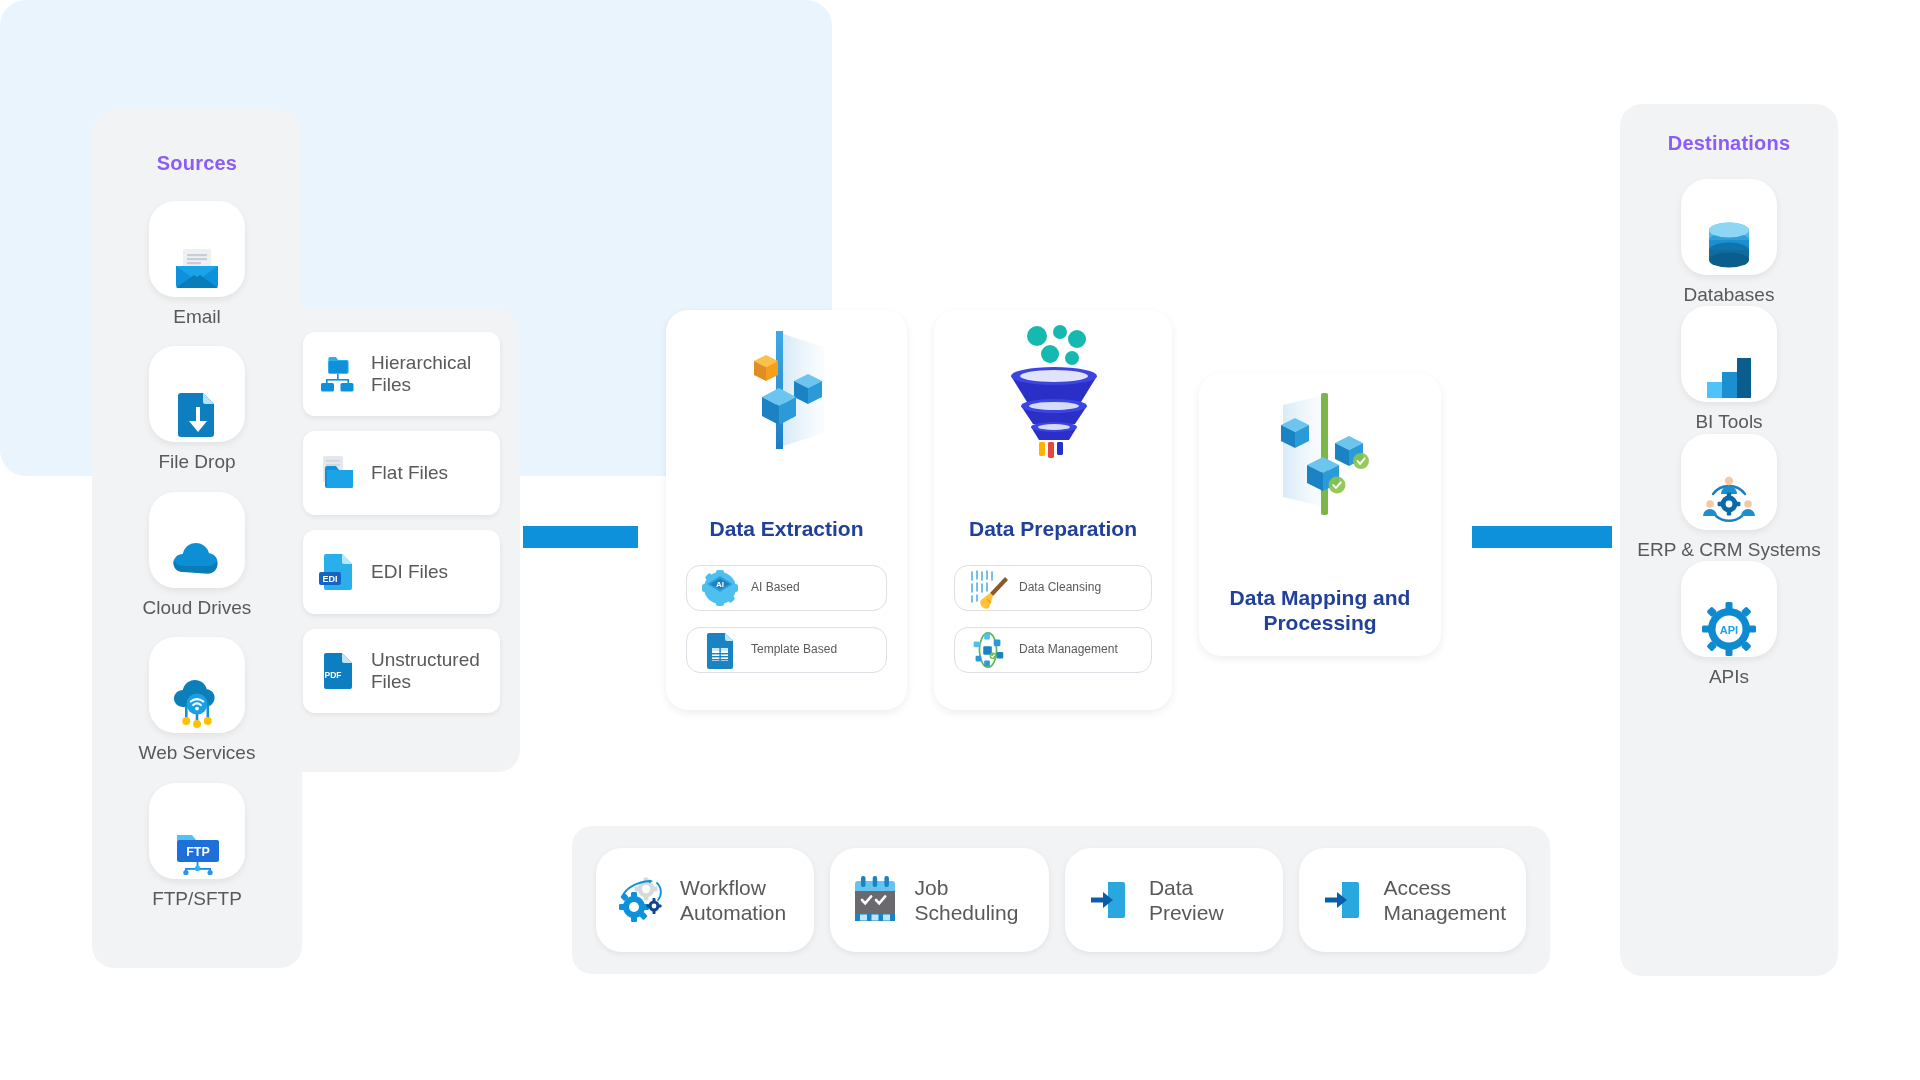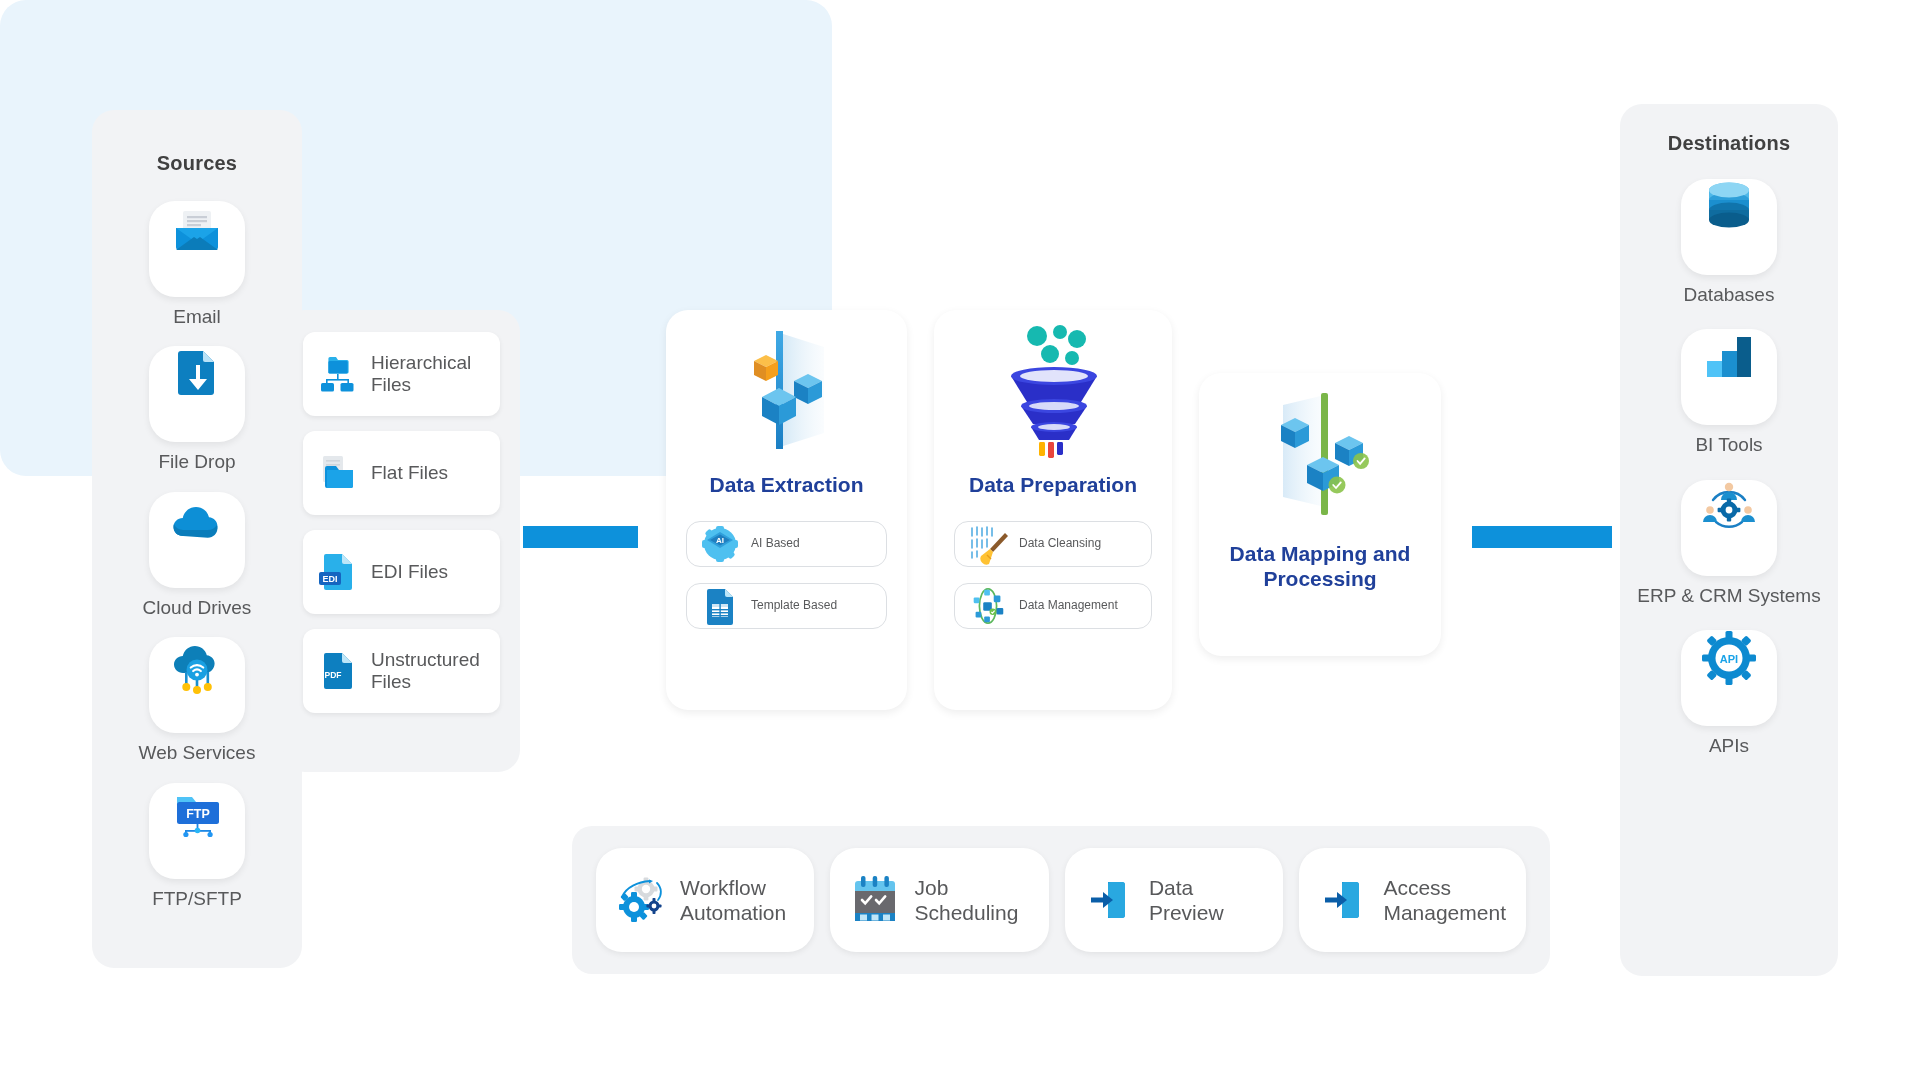--- a/index.html
+++ b/index.html
@@ -12,37 +12,37 @@
   .stage { position: relative; width: 1920px; height: 1080px; }
 
   
   .panel {
     position: absolute;
     background: #f2f3f5;
     border-radius: 22px;
   }
   .panel-title {
     text-align: center;
-    color: #404040;
+    color: #8b5cf6;
     font-weight: bold;
     font-size: 20px;
     letter-spacing: .2px;
   }
 
   
   #sources-panel { left: 92px; top: 110px; width: 210px; height: 858px; }
   #sources-title { margin-top: 42px; }
   .src-list { margin-top: 26px; display: flex; flex-direction: column; align-items: center; gap: 18px; }
   .src-item { display: flex; flex-direction: column; align-items: center; width: 100%; }
   .tile {
     width: 96px; height: 96px;
     background: #ffffff;
     border-radius: 26px;
     box-shadow: 0 3px 7px rgba(0,0,0,.07);
-    display: flex; align-items: flex-start; justify-content: center;
+    display: flex; align-items: flex-end; justify-content: center;
   }
   .tile svg { display: block; }
   .src-label {
     margin-top: 9px;
     font-size: 19px;
     color: #58595b;
     text-align: center;
     line-height: 1.18;
     max-width: 190px;
   }
@@ -82,20 +82,21 @@
   #card-mapping     { left: 1199px; top: 373px; width: 242px; height: 283px; }
 
   .proc-art { height: 162px; display: flex; align-items: center; justify-content: center; }
   .proc-title {
     text-align: center;
     color: #20409a;
     font-weight: bold;
     font-size: 21px;
     line-height: 1.2;
     padding: 0 8px;
+    margin-top: 44px;
   }
   .proc-chips { margin-top: 24px; padding: 0 20px; display: flex; flex-direction: column; gap: 16px; }
   .proc-chip {
     border: 1px solid #dcdfe3;
     border-radius: 14px;
     height: 46px;
     display: flex; align-items: center; gap: 10px;
     padding: 0 12px;
     background: #fff;
   }
@@ -113,21 +114,21 @@
     display: flex; align-items: center; gap: 14px;
     padding: 0 20px;
     flex: 1 1 0;
   }
   .feat-ico { width: 50px; height: 50px; flex: 0 0 50px; display:flex; align-items:center; justify-content:center; }
   .feat-label { font-size: 21px; color: #58595b; line-height: 1.2; }
 
   
   #destinations-panel { left: 1620px; top: 104px; width: 218px; height: 872px; }
   #destinations-title { margin-top: 28px; }
-  .dst-list { margin-top: 24px; display: flex; flex-direction: column; align-items: center; gap: 23px; }
+  .dst-list { margin-top: 24px; display: flex; flex-direction: column; align-items: center; gap: 0; }
 </style>
 </head>
 <body>
 
 <div class="stage">
 
   <div class="panel" id="sources-panel">
     <div class="panel-title" id="sources-title">Sources</div>
     <div class="src-list">
 

